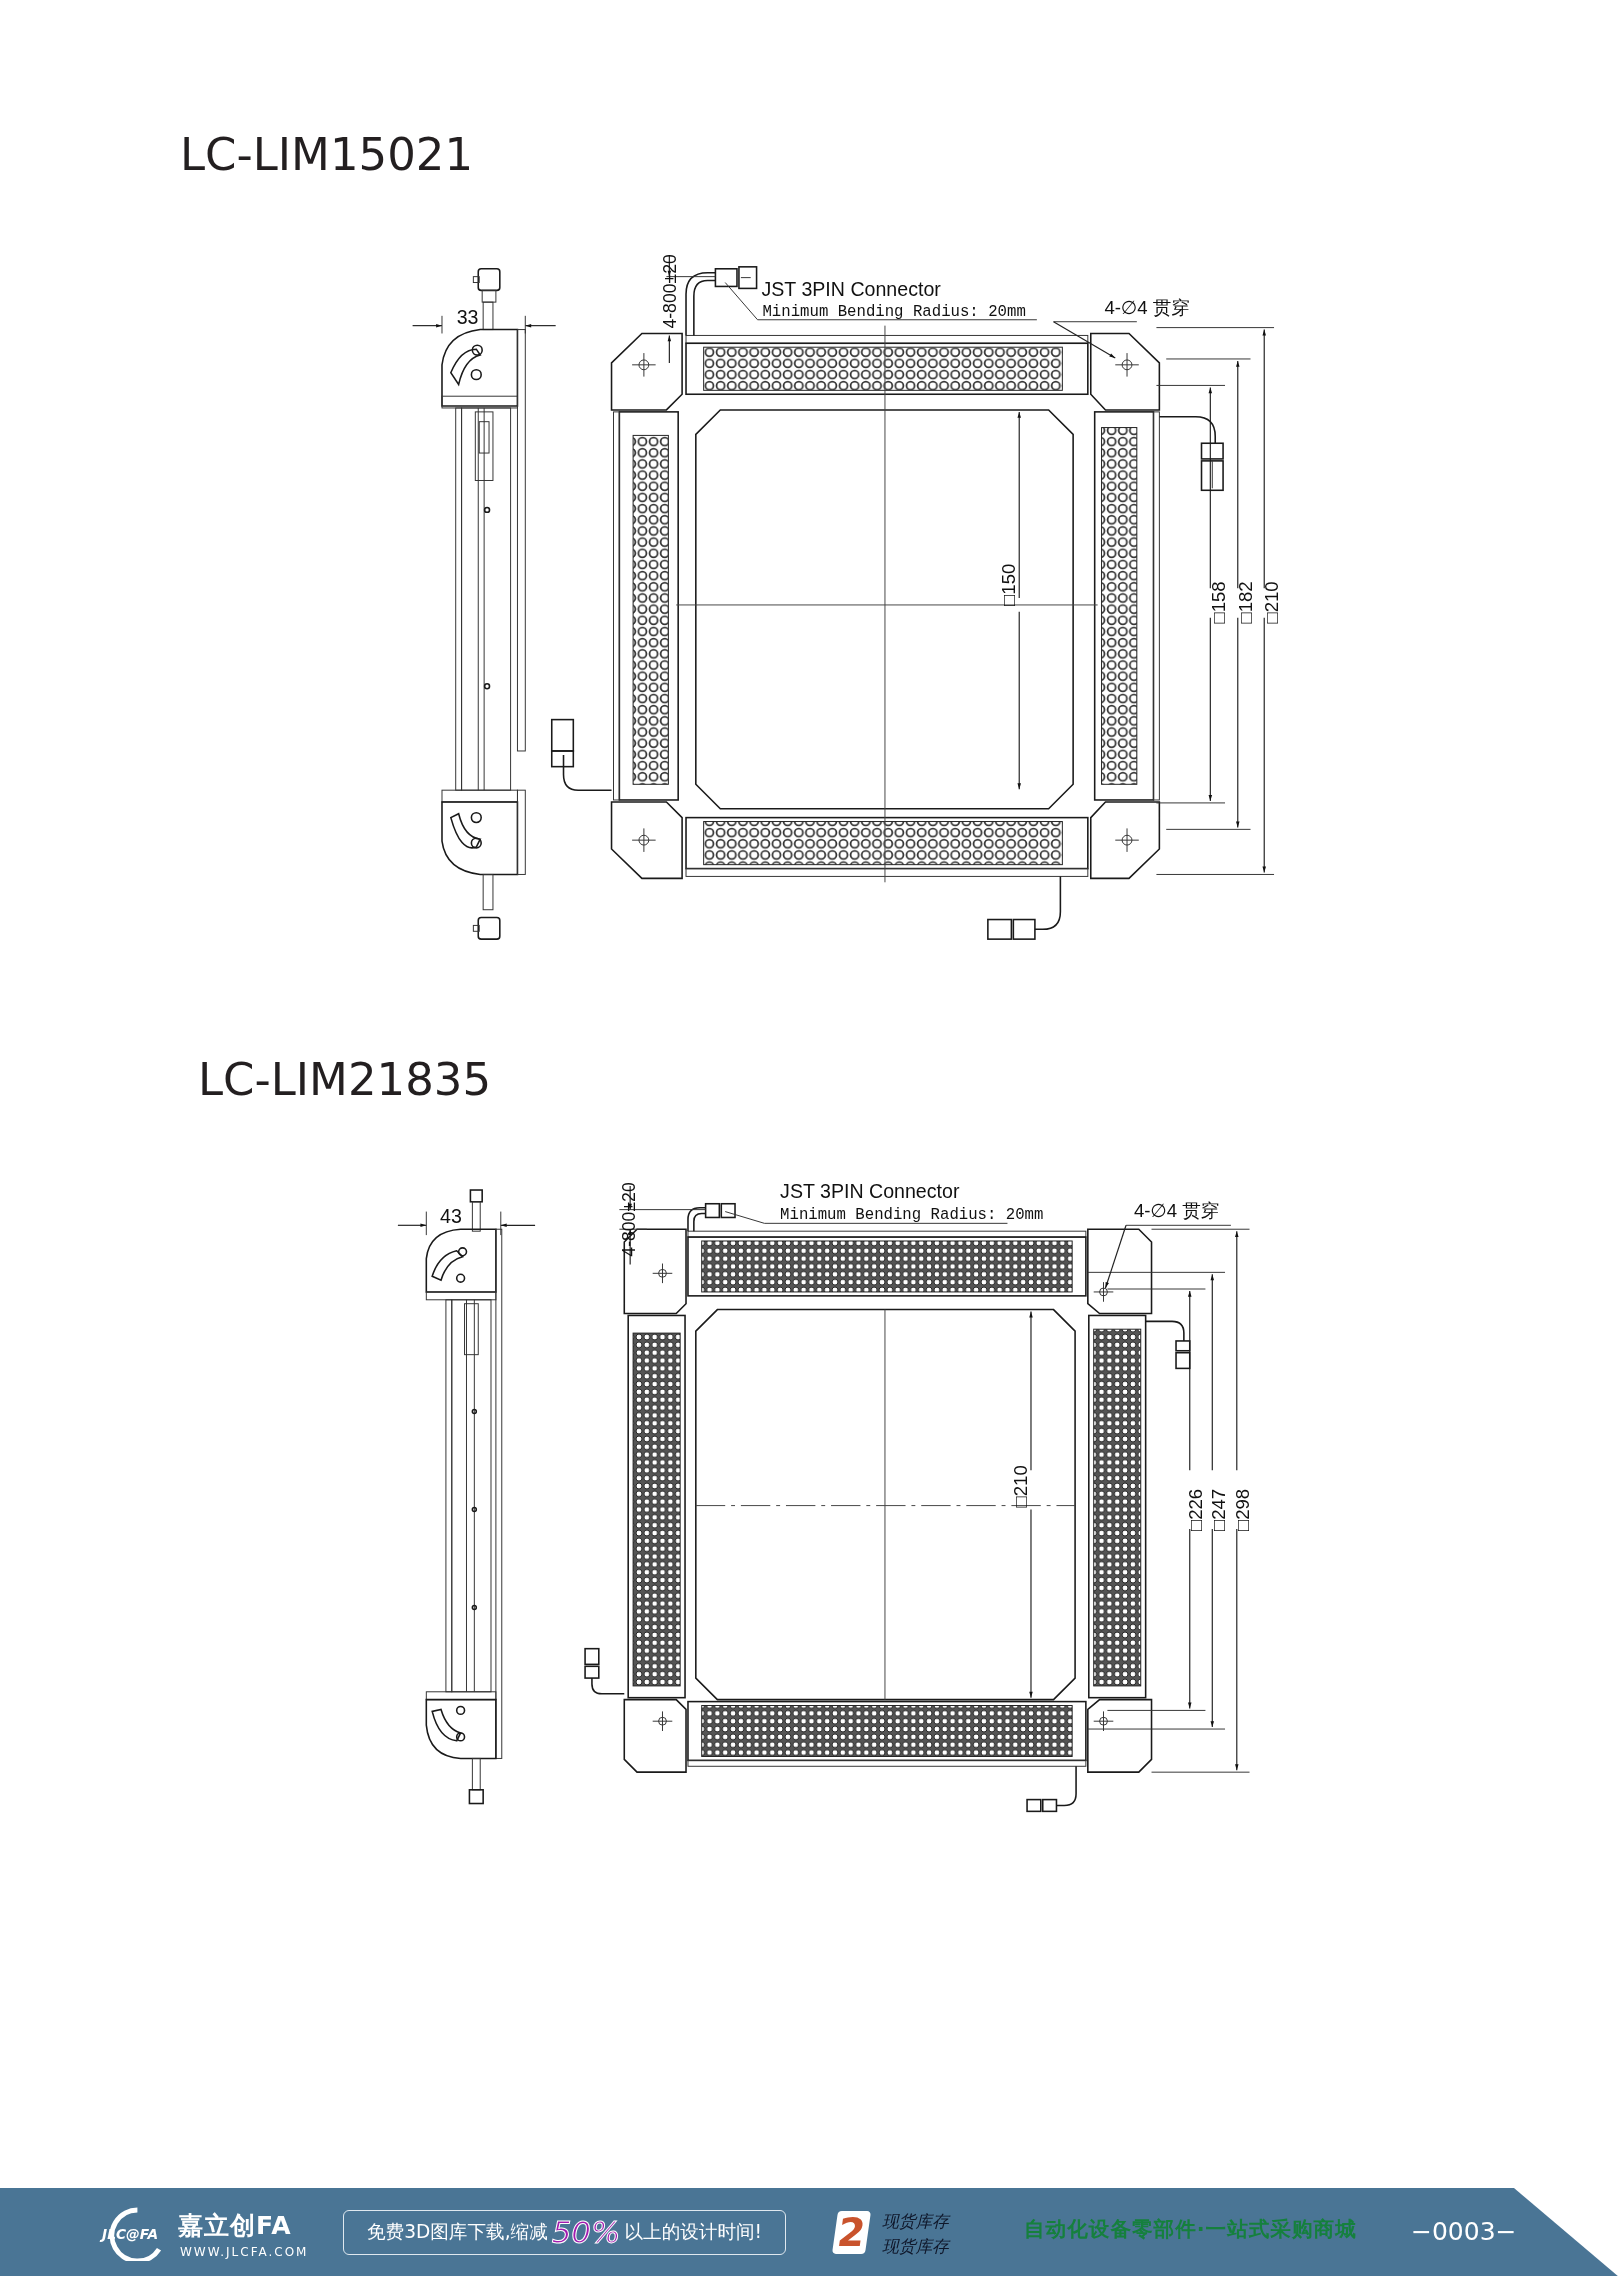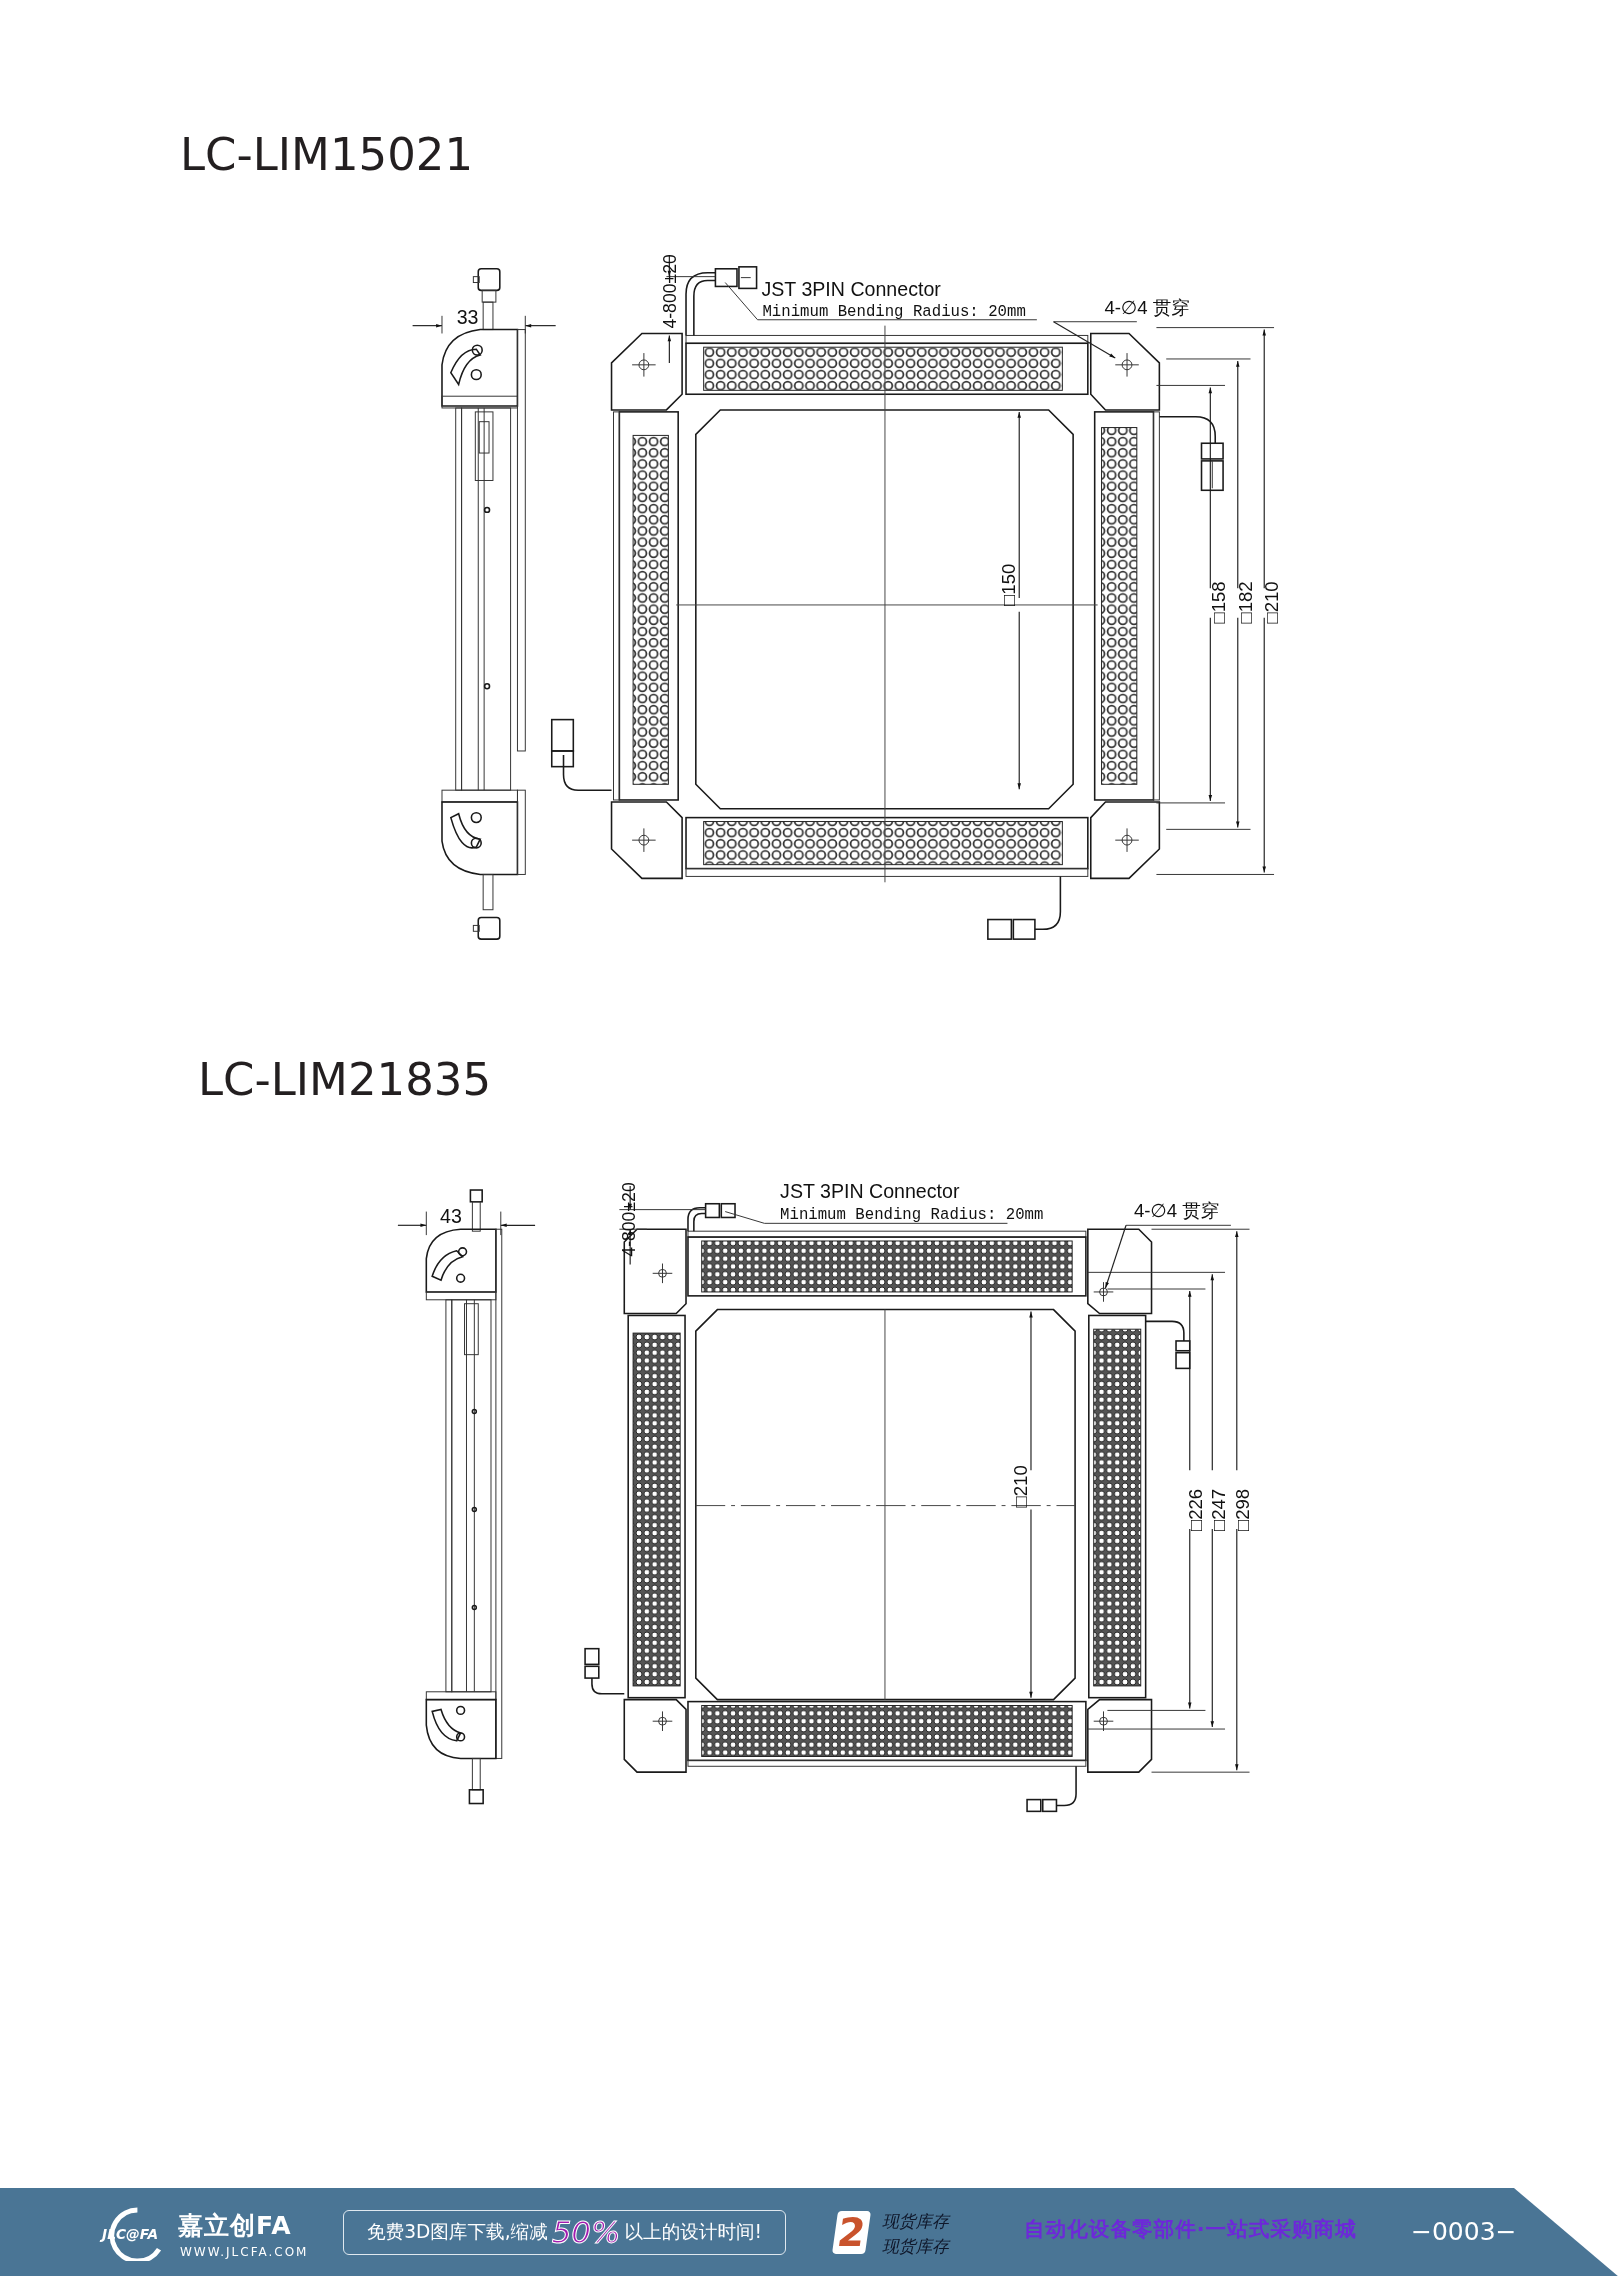--- a/index.html
+++ b/index.html
@@ -18,21 +18,21 @@
   .footer-bg{position:absolute;left:0;top:0;width:1619px;height:89px;background:#4a7595;clip-path:polygon(0 0,1514px 0,1619px 89px,0 89px);}
   .logo{position:absolute;left:98px;top:17.6px;height:55px;width:196px;}
   .logo-mark{position:absolute;left:0;top:0;width:69px;height:55px;}
   .logo-cn{position:absolute;left:80px;top:3.9px;color:#fff;font-size:25px;font-weight:700;font-family:"DejaVu Sans",sans-serif;letter-spacing:1px;}
   .logo-url{position:absolute;left:82px;top:39px;color:#fff;font-size:12px;letter-spacing:2px;font-family:"DejaVu Sans",sans-serif;}
   .promo{position:absolute;left:343px;top:21.6px;width:441px;height:43px;border:1.5px solid #dfe8ef;border-radius:6px;display:flex;align-items:center;justify-content:center;color:#fff;font-size:18.6px;font-family:"DejaVu Sans",sans-serif;white-space:nowrap;}
   .promo .pct{color:#a21caf;font-size:31px;font-weight:400;font-style:italic;margin:0 3.9px;-webkit-text-stroke:1px #fff;}
   .stock{position:absolute;left:835px;top:19.6px;width:167px;height:55px;}
   .stock-num{position:absolute;left:0;top:3.9px;width:33px;height:43px;background:#fff;border-radius:3.9px;transform:skewX(-8deg);color:#c9532c;font-size:39px;font-weight:700;line-height:43px;text-align:center;font-family:"DejaVu Sans",sans-serif;}
   .stock-line{position:absolute;left:47px;color:#0f172a;font-size:16.7px;font-style:italic;font-family:"DejaVu Sans",sans-serif;}
-  .slogan{position:absolute;left:1024px;top:27.4px;color:#6d28d9;font-size:20.6px;font-weight:700;font-family:"DejaVu Sans",sans-serif;letter-spacing:1px;}
+  .slogan{position:absolute;left:1024px;top:27.4px;color:#15803d;font-size:20.6px;font-weight:700;font-family:"DejaVu Sans",sans-serif;letter-spacing:1px;}
   .pagenum{position:absolute;left:1411px;top:29px;color:#fff;font-size:25px;font-family:"DejaVu Sans",sans-serif;}
 </style>
 </head>
 <body>
 
 <div id="title1" class="model-title">LC-LIM15021</div>
 <div id="title2" class="model-title">LC-LIM21835</div>
 
 <svg class="drawing" width="1619" height="2186" viewBox="0 0 1652 2230">
   <defs>

